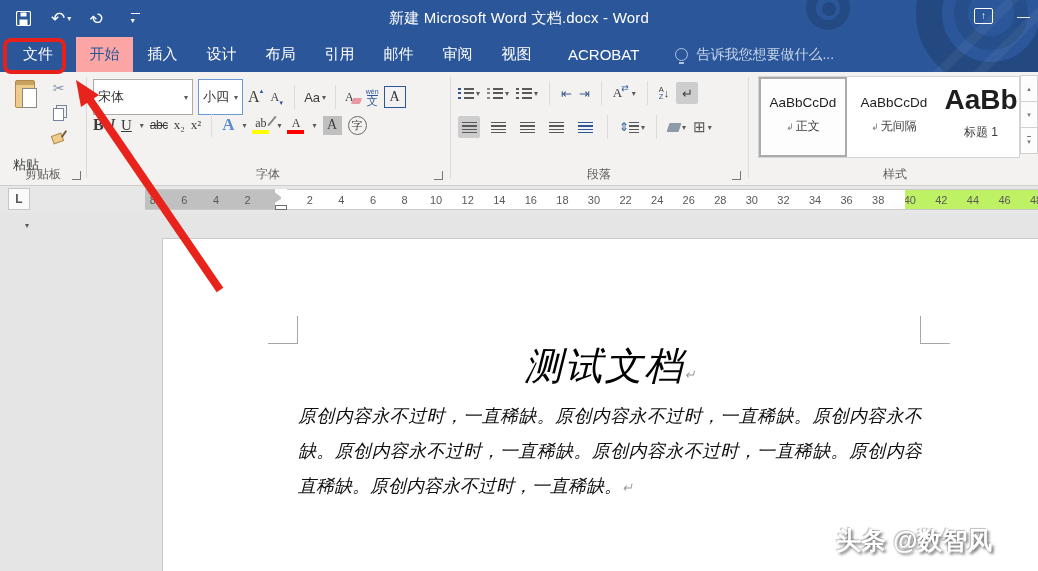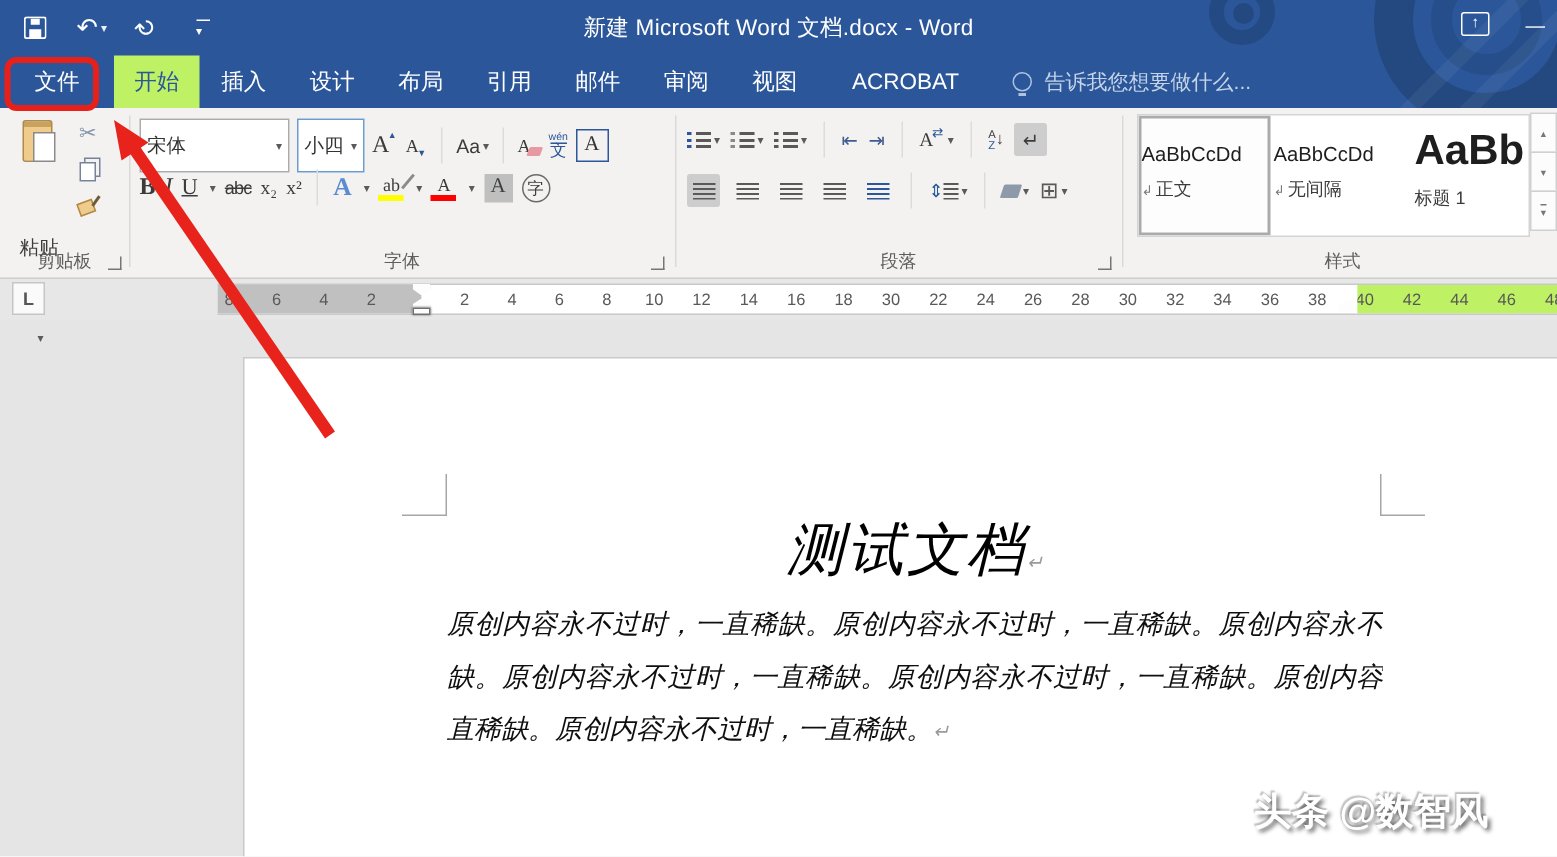--- a/index.html
+++ b/index.html
@@ -27,21 +27,21 @@
   .qat .customize::before { content:""; position:absolute; top:1px; left:0; width:9px; border-top:1px solid #fff; }
   .win-title { position:absolute; left:0; top:9px; width:100%; text-align:center; color:#FFFFFF; font-size:15px; letter-spacing:.2px; }
   .win-controls { position:absolute; right:8px; top:8px; display:flex; align-items:center; gap:24px; color:#fff; }
   .ribbonopt { width:19px; height:16px; border:1px solid #fff; border-radius:2px; display:flex; align-items:center; justify-content:center; font-size:10px; line-height:1; }
   .minbtn { font-size:13px; }
 
   
   .tabrow { position:absolute; top:37px; left:0; width:1038px; height:35px; display:flex; align-items:stretch; z-index:3; padding-left:10px; }
   .tab { color:#FFFFFF; font-size:15px; display:flex; align-items:center; justify-content:center; cursor:default; }
   .tab.file { width:56px; }
-  .tab.active { background:#bef264; color:#2B579A; width:57px; margin-left:10px; }
+  .tab.active { background:#fca5a5; color:#2B579A; width:57px; margin-left:10px; }
   .tab.plain { padding:0 14.5px; }
   .tab.acrobat { margin-left:8px; padding:0 14px; }
   .tellme { margin-left:22px; display:flex; align-items:center; gap:8px; color:#C5D3E8; font-size:14px; }
   .bulb { width:13px; height:13px; border:1.5px solid #AFC3E1; border-radius:50%; position:relative; display:inline-block; }
   .bulb::after { content:""; position:absolute; left:2.5px; bottom:-4px; width:5px; height:2px; background:#AFC3E1; }
 
   
   .ribbon { position:absolute; top:72px; left:0; width:1038px; height:114px; background:#F3F2F1; border-bottom:1px solid #D0CECB; z-index:2; }
   .vsep { position:absolute; top:5px; bottom:7px; width:1px; background:#DADADA; }
   .glabel { position:absolute; bottom:3px; left:0; width:100%; text-align:center; font-size:12px; color:#605E5C; }
@@ -119,21 +119,21 @@
   .ic-align.blue { background:repeating-linear-gradient(to bottom,#2B579A 0 1.5px,transparent 1.5px 3.3px); }
   .alignbtn { width:22px; height:22px; }
   .lsp { font-size:12px; color:#2B579A; }
   .ic-align.sm { width:10px; }
   .ic-bucket { width:12px; height:9px; background:#8E9AA9; transform:skewX(-18deg); border-radius:1px; display:inline-block; }
   .ic-borders { font-size:15px; color:#595959; }
 
   
   .g-styles { left:752px; width:286px; }
   .gallery { position:absolute; left:6px; top:4px; width:262px; height:82px; background:#FFF; border:1px solid #D4D4D4; display:flex; overflow:hidden; }
-  .scard { height:100%; display:flex; flex-direction:column; align-items:flex-start; border:2px solid transparent; overflow:hidden; flex-shrink:0; }
+  .scard { height:100%; display:flex; flex-direction:column; align-items:center; border:2px solid transparent; overflow:hidden; flex-shrink:0; }
   .scard.sel { border-color:#ABABAB; background:#FDFDFD; }
   .scard .prev { font-size:13.5px; color:#1E1E1E; margin-top:16px; white-space:nowrap; }
   .scard .prev.big { font-size:28px; margin-top:5px; font-weight:bold; }
   .scard .nm { font-size:12px; color:#3B3B3B; margin-top:8px; white-space:nowrap; }
   .scard .nm .mk { font-size:9px; color:#7A7A7A; margin-right:2px; }
   .scard.c1 { width:88px; } .scard.c2 { width:94px; } .scard.c3 { width:80px; }
   .sscroll { position:absolute; right:0; top:4px; width:18px; display:flex; flex-direction:column; }
   .sscroll span { width:18px; height:27px; background:#FCFCFC; border:1px solid #D0D0D0; margin-top:-1px; display:flex; align-items:center; justify-content:center; font-size:7px; color:#777; }
   .sscroll .more i { border-top:1px solid #777; font-style:normal; padding-top:1px; font-size:7px; }
 

